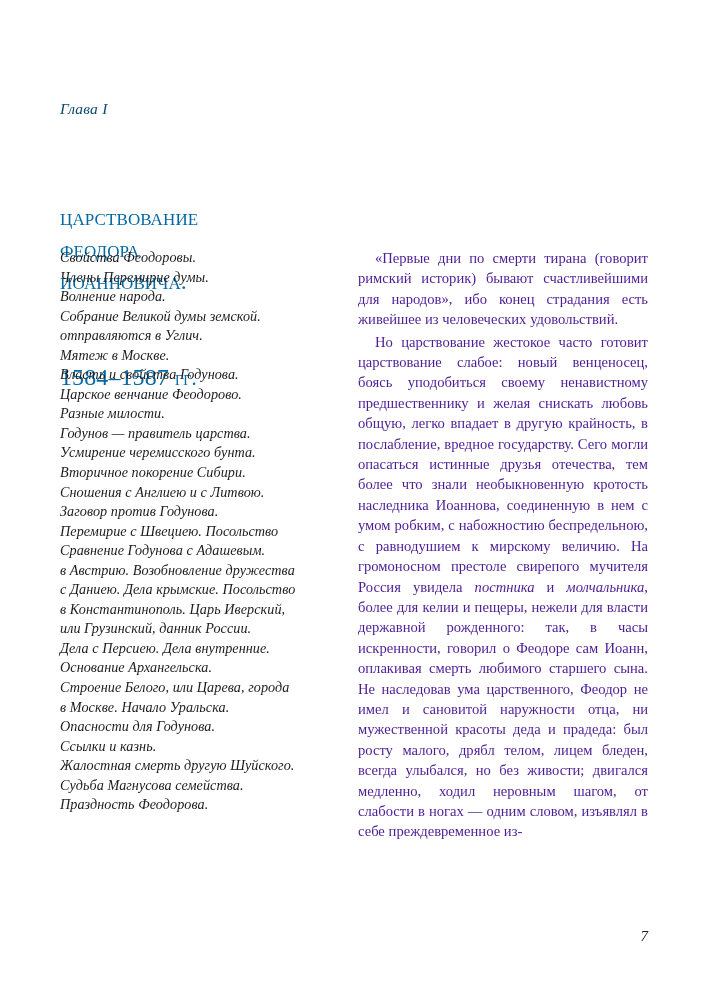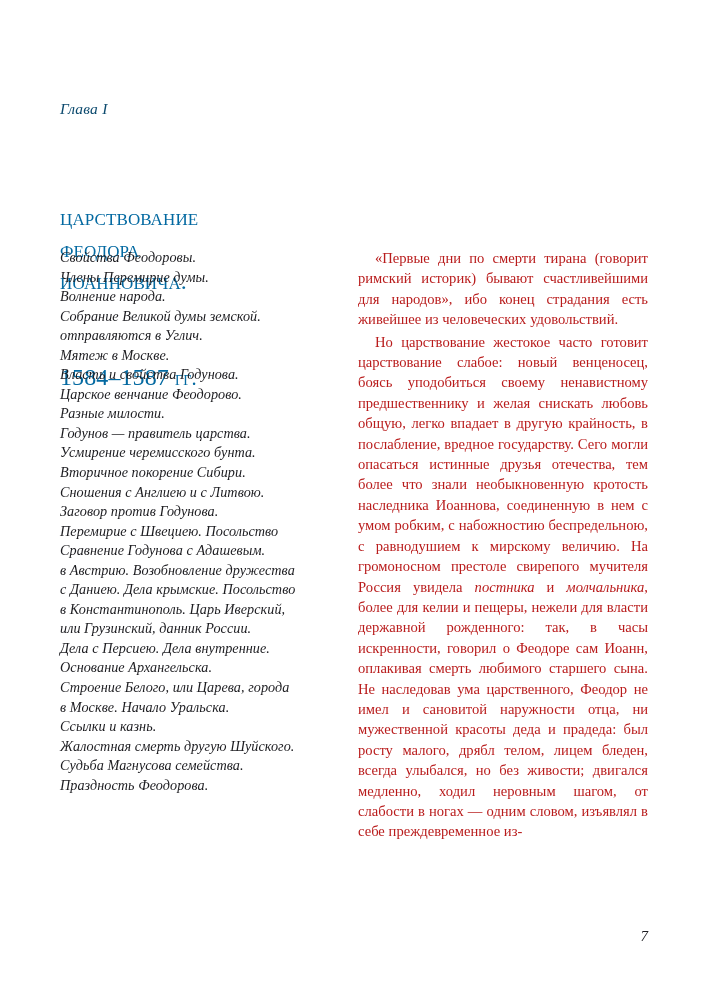--- a/index.html
+++ b/index.html
@@ -95,21 +95,21 @@
     top: 0;
     width: 290px;
   }
   .body-par {
     font-size: 14.6px;
     line-height: 20.4px;
     text-align: justify;
     text-align-last: left;
     text-indent: 17px;
     margin: 0;
-    color: #b91c1c;
+    color: #4c1d95;
     hyphens: manual;
     word-spacing: 0.1px;
   }
   .body-par + .body-par {
     margin-top: 2px;
   }
   .body-par i {
     font-style: italic;
   }
 
@@ -163,20 +163,21 @@
       <div class="toc-line">Перемирие с Швециею. Посольство</div>
       <div class="toc-line">Сравнение Годунова с Адашевым.</div>
       <div class="toc-line">в Австрию. Возобновление дружества</div>
       <div class="toc-line">с Даниею. Дела крымские. Посольство</div>
       <div class="toc-line">в Константинополь. Царь Иверский,</div>
       <div class="toc-line">или Грузинский, данник России.</div>
       <div class="toc-line">Дела с Персиею. Дела внутренние.</div>
       <div class="toc-line">Основание Архангельска.</div>
       <div class="toc-line">Строение Белого, или Царева, города</div>
       <div class="toc-line">в Москве. Начало Уральска.</div>
+      <div class="toc-line">Опасности для Годунова.</div>
       <div class="toc-line">Ссылки и казнь.</div>
       <div class="toc-line">Жалостная смерть другую Шуйского.</div>
       <div class="toc-line">Судьба Магнусова семейства.</div>
       <div class="toc-line">Праздность Феодорова.</div>
     </div>
 
     <div class="col-right">
       <p class="body-par">«Первые дни по смерти тирана (говорит римский историк) бывают счастливейшими для народов», ибо конец страдания есть живейшее из человеческих удовольствий.</p>
 
       <p class="body-par"><span>Но царствование жестокое часто готовит царствование слабое: новый венценосец, боясь уподобиться своему ненавистному предшественнику и желая снискать любовь общую, легко впадает в другую крайность, в послабление, вредное государству. Сего могли опасаться истинные друзья отечества, тем более что знали необыкновенную кротость наследника Иоаннова, соединенную в нем с умом робким, с набожностию беспредельною, с равнодушием к мирскому величию. На громоносном престоле свирепого мучителя Россия увидела </span><i>постника</i><span> и </span><i>молчальника</i><span>, более для келии и пещеры, нежели для власти державной рожденного: так, в часы искренности, говорил о Феодоре сам Иоанн, оплакивая смерть любимого старшего сына. Не наследовав ума царственного, Феодор не имел и сановитой наружности отца, ни мужественной красоты деда и прадеда: был росту малого, дрябл телом, лицем бледен, всегда улыбался, но без живости; двигался медленно, ходил неровным шагом, от слабости в ногах — одним словом, изъявлял в себе преждевременное из-</span></p>

